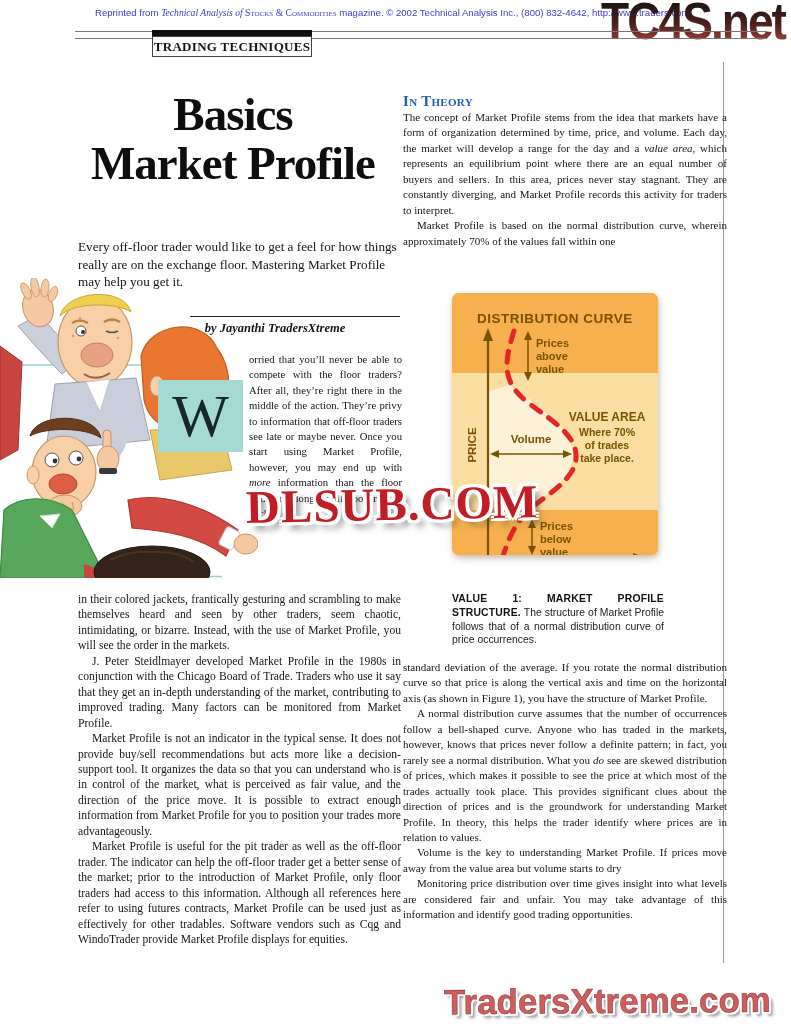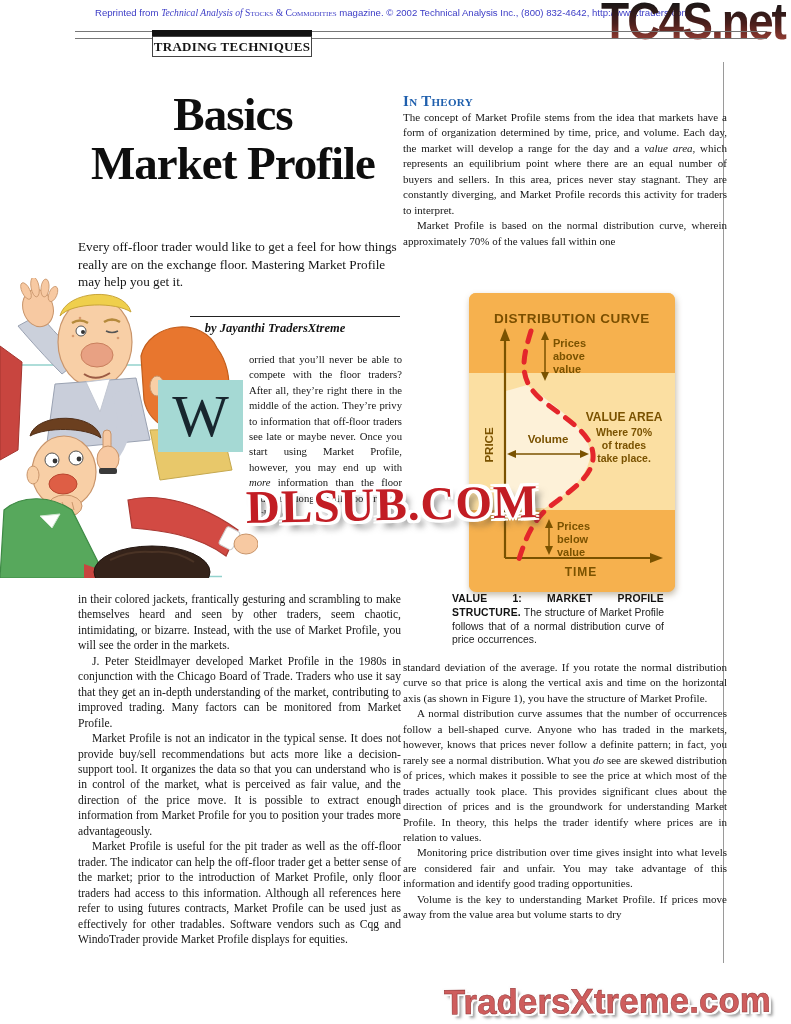--- a/index.html
+++ b/index.html
@@ -66,23 +66,23 @@
   .rightcol-top { position:absolute; left:403px; top:93px; width:324px; }
   .in-theory-head {
     font-variant:small-caps; font-weight:bold; font-size:15px; line-height:17px;
     color:#1f5fad; letter-spacing:.3px;
   }
   .body-text { font-size:11px; line-height:15.45px; text-align:justify; }
   .rightcol-bottom { position:absolute; left:403px; top:652px; width:324px;margin-top:8px; }
 
   
   .figure-box {
-    position:absolute; left:452px; top:293px; width:206px; height:299px;
+    position:absolute; left:452px; top:293px; width:206px; height:262px;
     border-radius:7px; overflow:hidden; background:#f6b14e;
-    box-shadow:1px 3px 6px rgba(90,60,10,.35); z-index:3;margin-left:17px;
+    box-shadow:1px 3px 6px rgba(90,60,10,.35); z-index:3;
   }
   .figure-caption {
     position:absolute; left:452px; top:592px; width:212px;
     font-family:"Liberation Sans", sans-serif; font-size:10.4px; line-height:13.8px;
     color:#222; text-align:justify;
   }
   .figure-caption b { color:#111; letter-spacing:.2px; }
 
   
   .wm-dlsub {
@@ -255,20 +255,20 @@
       </g>
     </svg>
   </div>
   <div class="figure-caption">
     <b style="font-weight:bold">VALUE 1: MARKET PROFILE STRUCTURE.</b><span> The structure of Market Profile follows that of a normal distribution curve of price occurrences.</span>
   </div>
 
   <div class="rightcol-bottom">
     <div class="body-text">standard deviation of the average. If you rotate the normal distribution curve so that price is along the vertical axis and time on the horizontal axis (as shown in Figure 1), you have the structure of Market Profile.</div>
     <div class="body-text para-indent"><span>A normal distribution curve assumes that the number of occurrences follow a bell-shaped curve. Anyone who has traded in the markets, however, knows that prices never follow a definite pattern; in fact, you rarely see a normal distribution. What you </span><span style="font-style: italic;">do</span><span> see are skewed distribution of prices, which makes it possible to see the price at which most of the trades actually took place. This provides significant clues about the direction of prices and is the groundwork for understanding Market Profile. In theory, this helps the trader identify where prices are in relation to values.</span></div>
+    <div class="body-text para-indent">Volume is the key to understanding Market Profile. If prices move away from the value area but volume starts to dry</div>
     <div class="body-text para-indent">Monitoring price distribution over time gives insight into what levels are considered fair and unfair. You may take advantage of this information and identify good trading opportunities.</div>
-    <div class="body-text para-indent">Volume is the key to understanding Market Profile. If prices move away from the value area but volume starts to dry</div>
   </div>
 
   <div class="wm-dlsub">DLSUB.COM</div>
   <div class="wm-txtreme">TradersXtreme.com</div>
 
 </div>
 
 </body></html>

